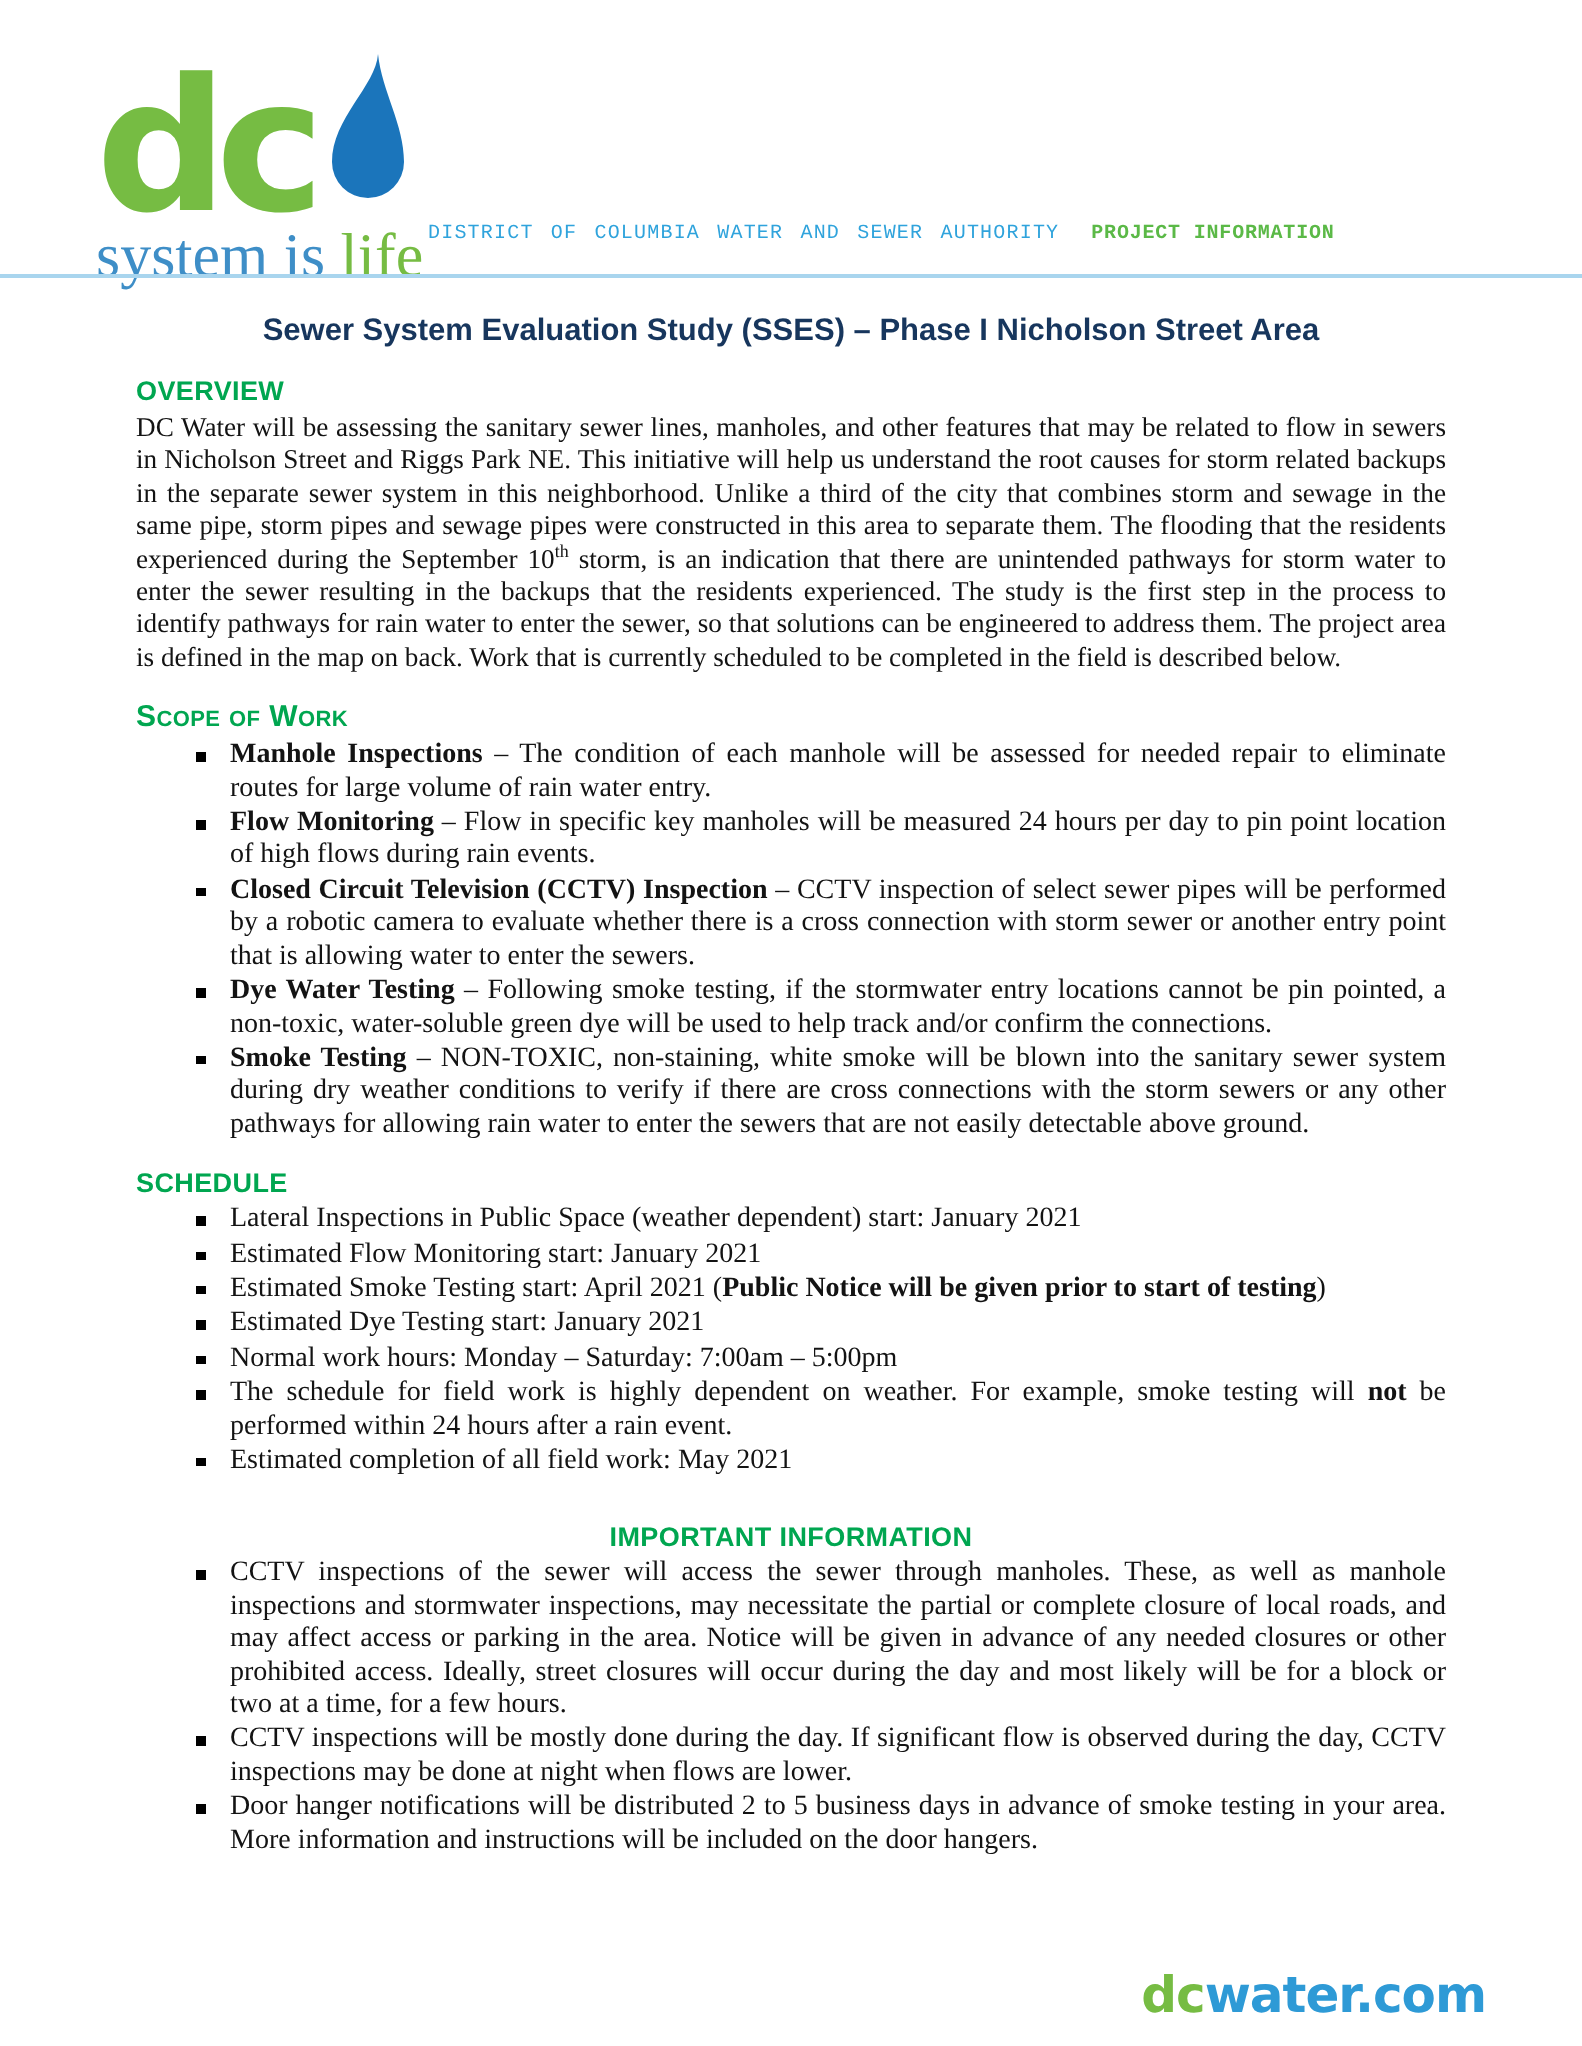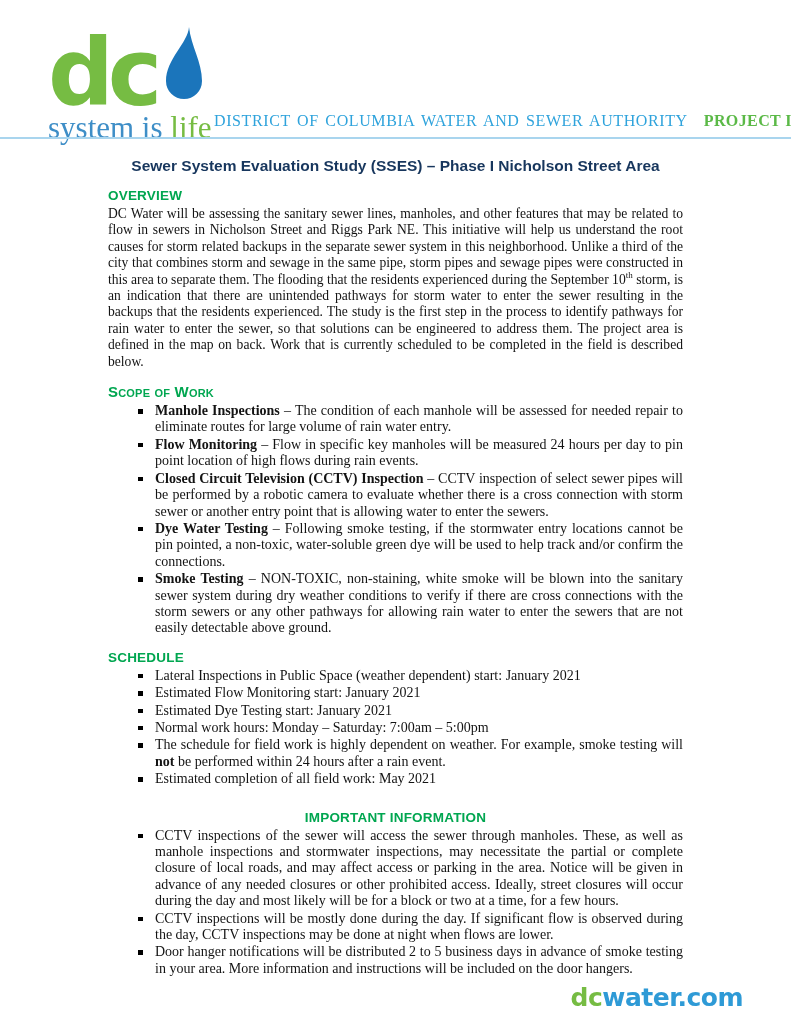--- a/index.html
+++ b/index.html
@@ -21,28 +21,28 @@
   .dc-row{display:flex; align-items:flex-end; height:96px;}
   .dc-text{
     font-family:"DejaVu Sans", sans-serif; font-weight:800; font-size:92px;
     line-height:0.78; color:var(--logo_green); letter-spacing:-6px;
   }
   .drop{width:46px; height:88px; margin-left:2px; position:relative; top:4px;}
   .tagline{font-size:31px; line-height:1; margin-top:2px; color:var(--tagline_blue); letter-spacing:0px;}
   .tagline .life{color:var(--logo_green);}
   .authority-row{
     position:absolute; left:214px; top:112px; width:560px;
-    font-family:Liberation Serif, serif; font-size:16px;
+    font-family:Liberation Mono, monospace; font-size:10px;
     display:flex; align-items:flex-end; white-space:nowrap;
   }
   .authority{color:var(--authority_blue); letter-spacing:0.6px; word-spacing:2px;}
   .projectinfo{color:var(--projectinfo_green); font-weight:bold; margin-left:16px; letter-spacing:0.4px;}
   .header-rule{position:absolute; left:0; right:0; top:137px; height:2px; background:var(--rule_blue);}
   
-  .content{padding:0 108px;}
+  .content{padding:0 68px;}
   .doc-title{
     margin-top:17px; text-align:center; color:var(--title_navy);
     font-family:"Liberation Sans", sans-serif; font-weight:bold; font-size:15.5px;
   }
   .sec-heading{
     margin-top:13px; color:var(--section_green);
     font-family:"Liberation Sans", sans-serif; font-weight:bold; font-size:13.5px;
     letter-spacing:0.2px;
   }
   .sec-heading.smallcaps{font-variant:small-caps; font-size:15px; text-transform:none;}
@@ -125,20 +125,24 @@
         <div class="li-text left">
           <div>Lateral Inspections in Public Space (weather dependent) start: January 2021</div>
         </div>
       </div>
       <div class="li">
         <span class="marker"></span>
         <div class="li-text left">Estimated Flow Monitoring start: January 2021</div>
       </div>
       <div class="li">
         <span class="marker"></span>
+        <div class="li-text left"><span>Estimated Smoke Testing start: April 2021 (</span><b>Public Notice will be given prior to start of testing</b><span>)</span></div>
+      </div>
+      <div class="li">
+        <span class="marker"></span>
         <div class="li-text left">Estimated Dye Testing start: January 2021</div>
       </div>
       <div class="li">
         <span class="marker"></span>
         <div class="li-text left">Normal work hours:  Monday – Saturday: 7:00am – 5:00pm</div>
       </div>
       <div class="li">
         <span class="marker"></span>
         <div class="li-text"><span>The schedule for field work is highly dependent on weather.  For example, smoke testing will </span><b>not</b><span> be performed within 24 hours after a rain event.</span></div>
       </div>

